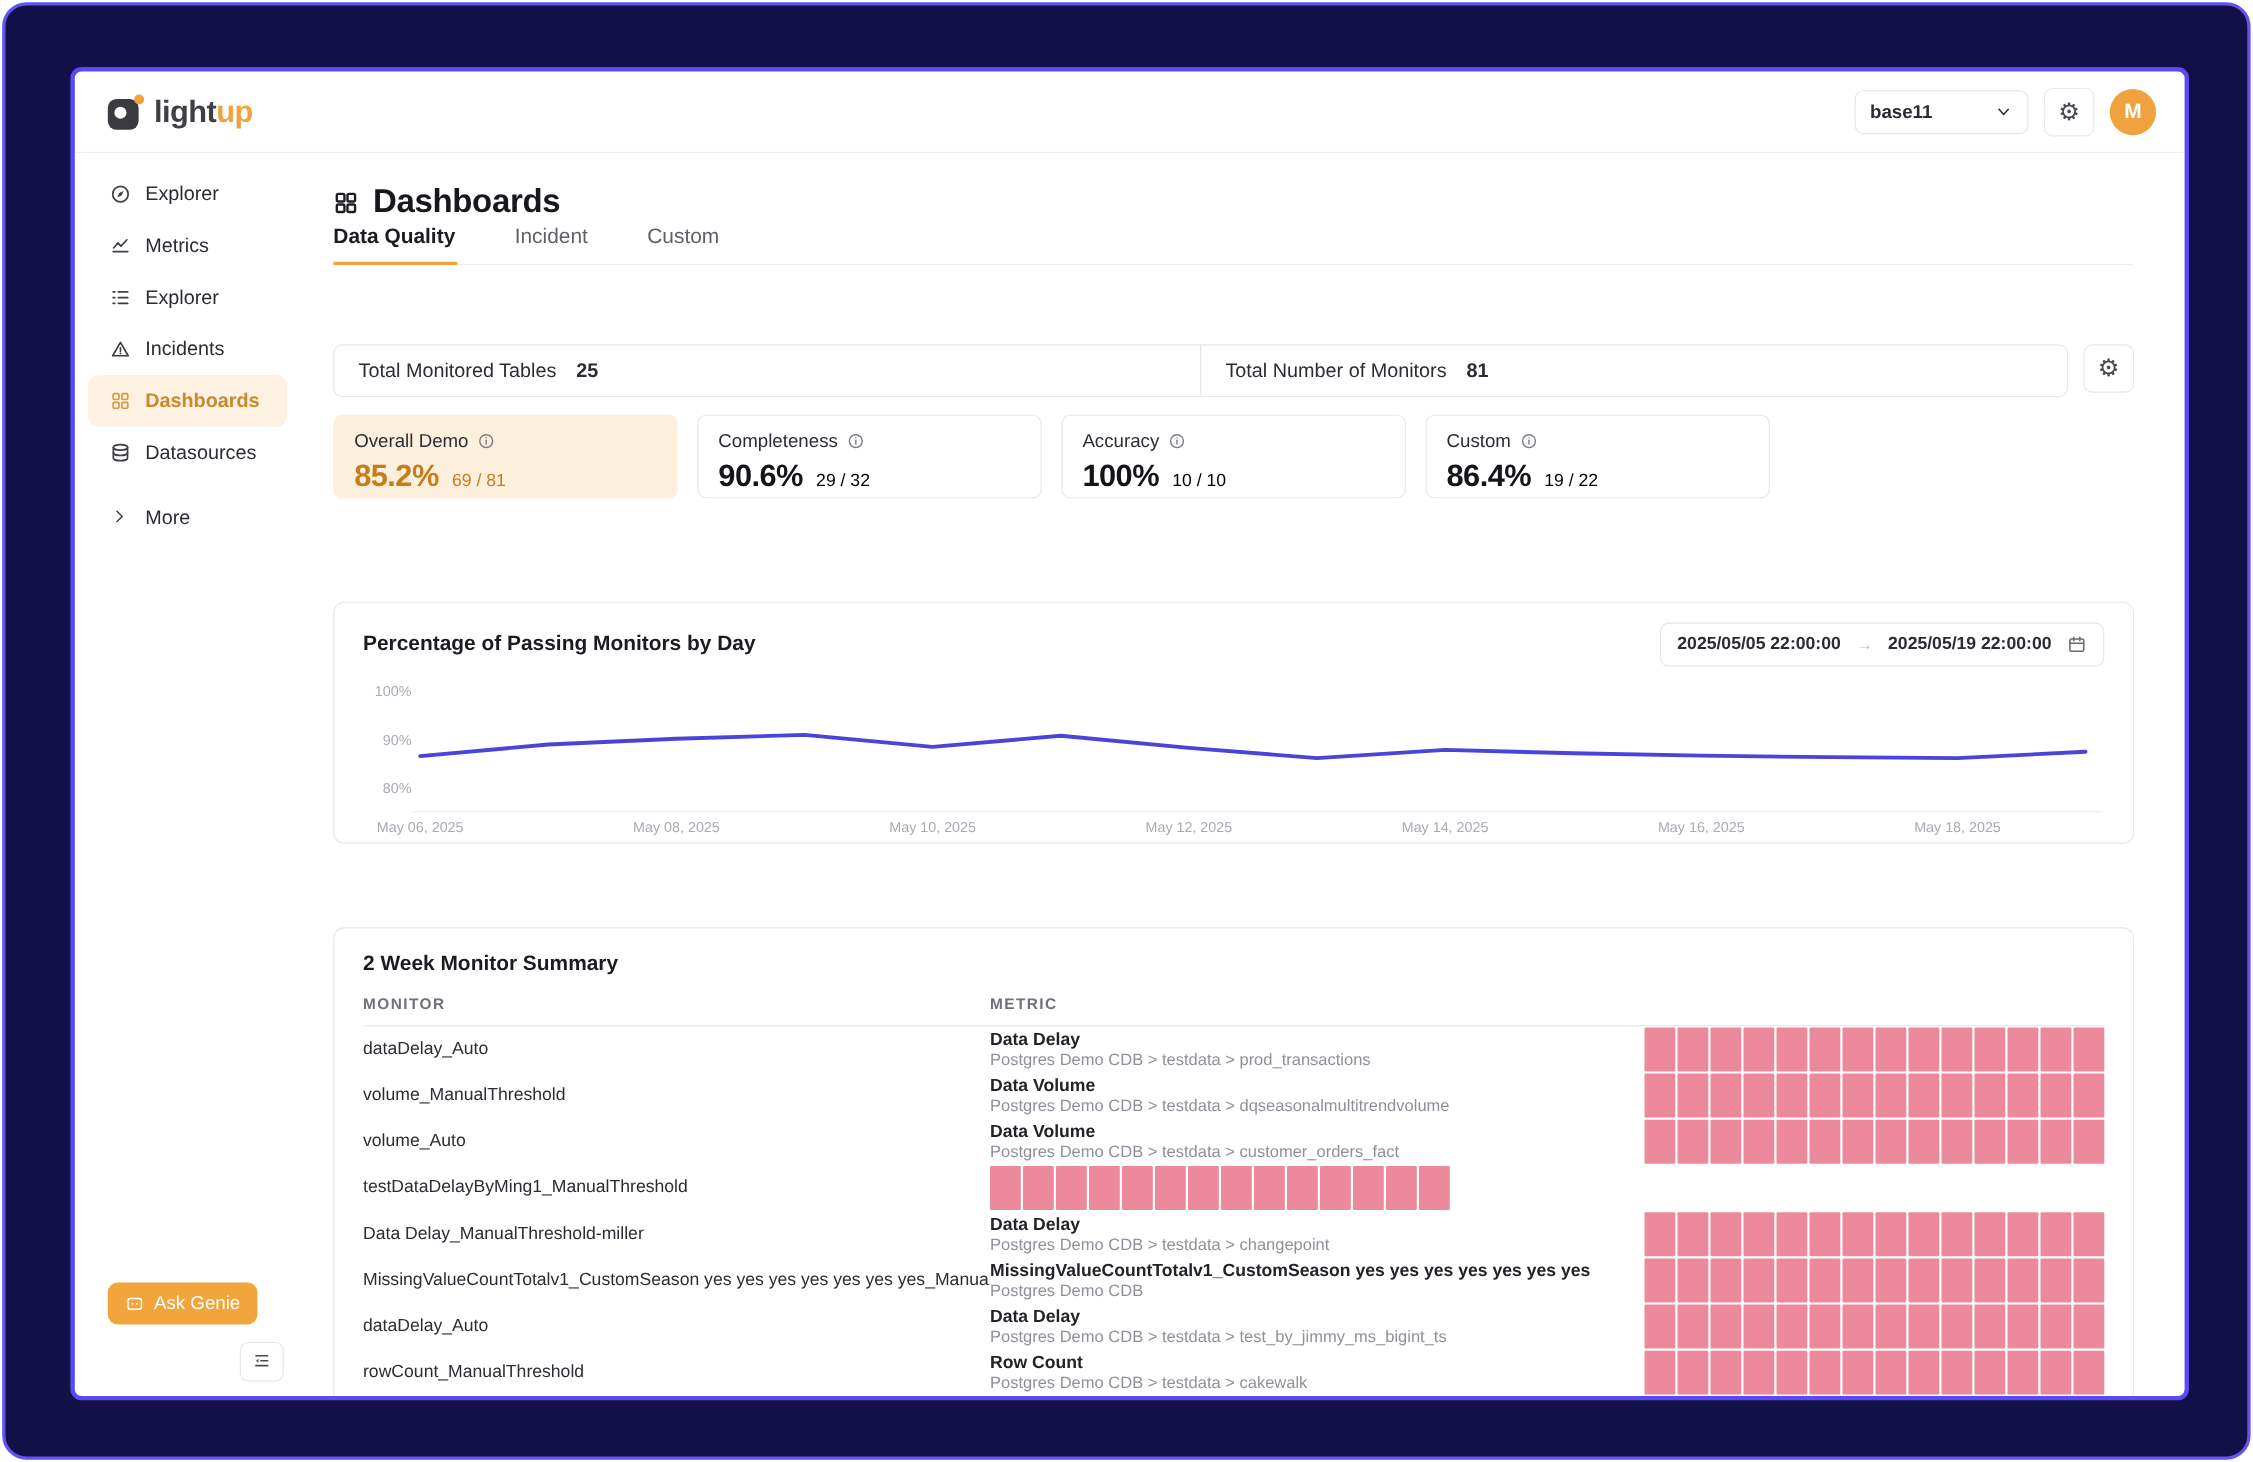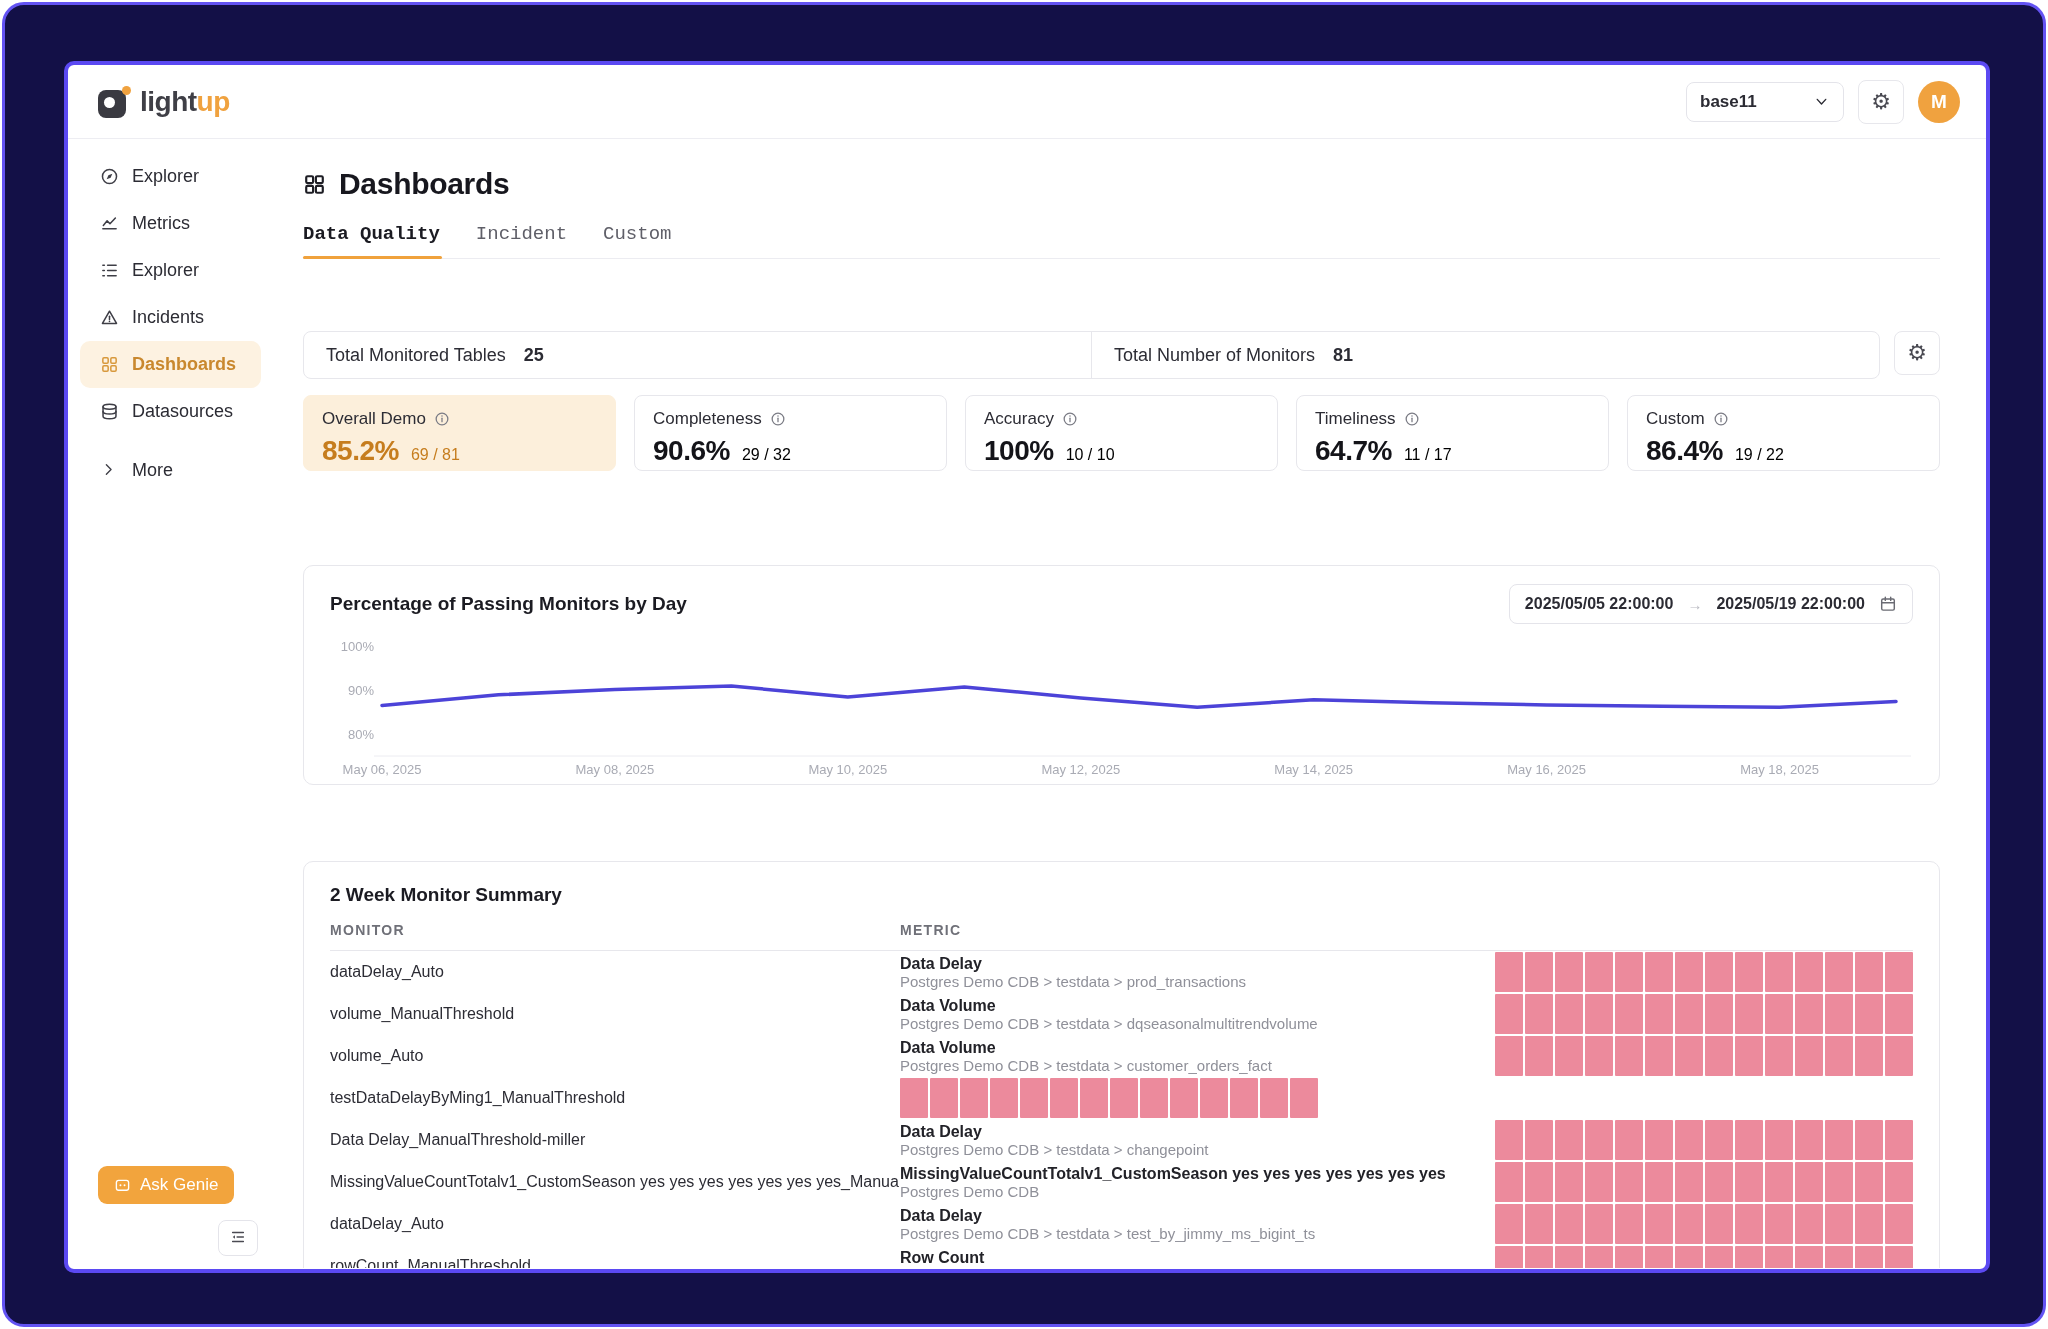--- a/index.html
+++ b/index.html
@@ -42,21 +42,21 @@
     color:#fff; border:none; border-radius:9px; font-size:17px; display:flex; gap:9px; align-items:center; cursor:pointer; }
   .genie .g-icon { display:flex; color:#fff; }
   .fold { position:absolute; left:150px; bottom:12px; width:40px; height:36px; background:#fff;
     border:1px solid #e4e4ea; border-radius:8px; display:flex; align-items:center; justify-content:center; color:#4a4a52; cursor:pointer; }
 
   
   .main { flex:1; padding:18px 46px 0 30px; overflow:hidden; }
   .title-row { display:flex; align-items:center; gap:13px; margin-top:10px; }
   .title-icon { display:flex; color:#1d1d24; }
   .page-title { font-size:30px; font-weight:700; color:#17171e; letter-spacing:-0.3px; }
-  .tabs { display:flex; gap:36px; margin-top:22px; border-bottom:1px solid #ececf1;font-family:Liberation Mono, monospace; }
+  .tabs { display:flex; gap:54px; margin-top:4px; border-bottom:1px solid #ececf1; }
   .tab { font-size:19px; color:#5f5f68; padding-bottom:13px; position:relative; cursor:pointer; }
   .tab.active { color:#1b1b22; font-weight:700; }
   .tab.active::after { content:''; position:absolute; left:0; right:-2px; bottom:-1px; height:3px;
     background:#f0a23c; border-radius:2px; }
 
   .stats-row { display:flex; align-items:flex-start; gap:14px; margin-top:72px; }
   .stats-box { flex:1; height:48px; border:1px solid #e7e7ec; border-radius:8px; display:flex; align-items:center; }
   .stat { flex:1; display:flex; gap:18px; align-items:center; padding:0 22px; font-size:18px; color:#2c2c34; }
   .stat-value { font-weight:700; }
   .vdiv { width:1px; height:100%; background:#e7e7ec; }
@@ -294,36 +294,20 @@
                   </svg>
                 </span>
               </div>
               <div class="score-bottom">
                 <span class="score-value">100%</span>
                 <span class="score-ratio">10 / 10</span>
               </div>
             </div>
             <div class="score-card">
               <div class="score-top">
-                <span class="score-label">Timeliness</span>
-                <span class="info">
-                  <svg width="16" height="16" viewBox="0 0 20 20">
-                    <circle cx="10" cy="10" r="7.3" fill="none" stroke="currentColor" stroke-width="1.6" stroke-linecap="round" stroke-linejoin="round"></circle>
-                    <path d="M10 9 v4.4" fill="none" stroke="currentColor" stroke-width="1.6" stroke-linecap="round" stroke-linejoin="round"></path>
-                    <circle cx="10" cy="6.2" r="0.9" fill="currentColor"></circle>
-                  </svg>
-                </span>
-              </div>
-              <div class="score-bottom">
-                <span class="score-value">64.7%</span>
-                <span class="score-ratio">11 / 17</span>
-              </div>
-            </div>
-            <div class="score-card">
-              <div class="score-top">
                 <span class="score-label">Custom</span>
                 <span class="info">
                   <svg width="16" height="16" viewBox="0 0 20 20">
                     <circle cx="10" cy="10" r="7.3" fill="none" stroke="currentColor" stroke-width="1.6" stroke-linecap="round" stroke-linejoin="round"></circle>
                     <path d="M10 9 v4.4" fill="none" stroke="currentColor" stroke-width="1.6" stroke-linecap="round" stroke-linejoin="round"></path>
                     <circle cx="10" cy="6.2" r="0.9" fill="currentColor"></circle>
                   </svg>
                 </span>
               </div>
               <div class="score-bottom">

